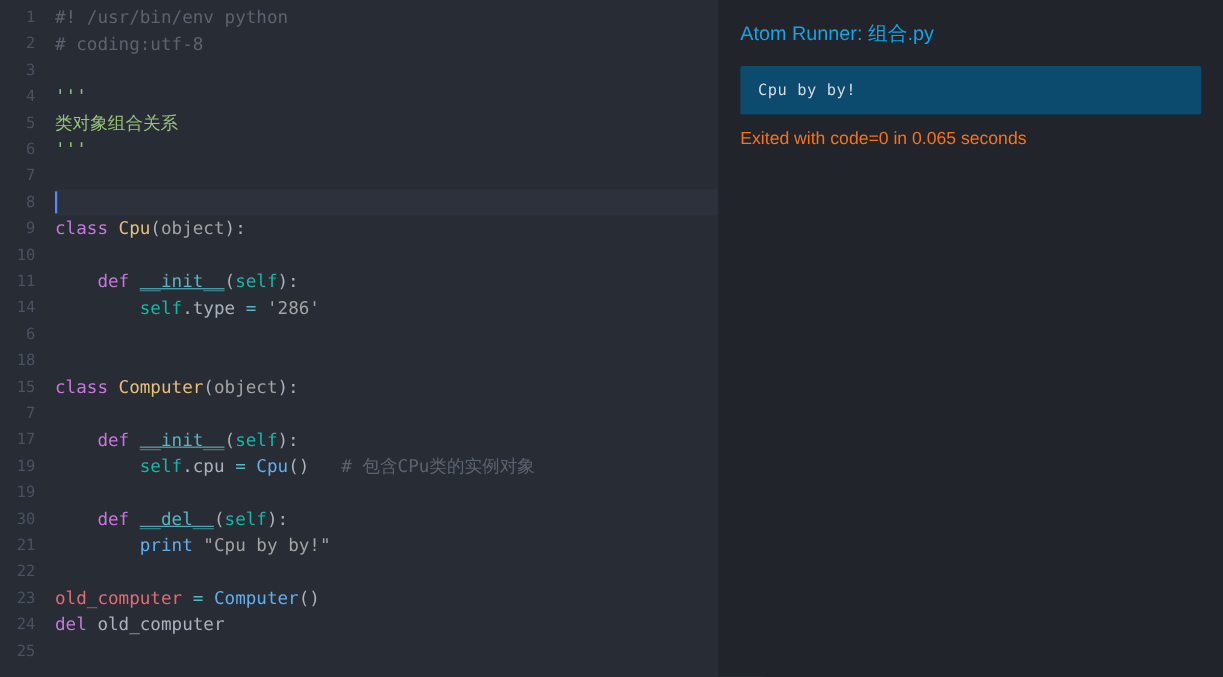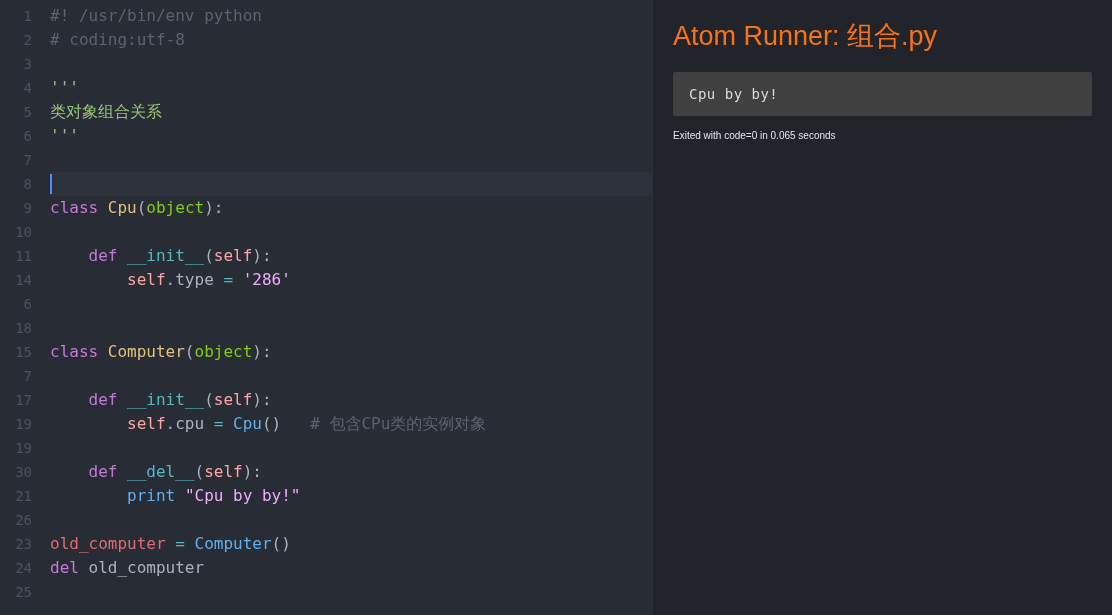--- a/index.html
+++ b/index.html
@@ -43,59 +43,59 @@
     display: inline-block;
     width: 2px; height: 20px;
     background: #528bff;
     vertical-align: middle;
     margin-top: -2px;
   }
   .c-comment   { color: #5c6370; }
   .c-docstr    { color: #98c379; }
   .c-keyword   { color: #c678dd; }
   .c-classname { color: #e5c07b; }
-  .c-builtin   { color: #84cc16; }
+  .c-builtin   { color: #a3a3a3; }
   .c-func      { color: #61afef; }
-  .c-dunder    { color: #56b6c2; }
+  .c-dunder    { color: #56b6c2; text-decoration: underline; }
   .c-paren     { color: #abb2bf; }
-  .c-self      { color: #fca5a5; }
+  .c-self      { color: #14b8a6; }
   .c-op        { color: #56b6c2; }
-  .c-string    { color: #f0abfc; }
+  .c-string    { color: #a3a3a3; }
   .c-ident     { color: #abb2bf; }
   .c-prop      { color: #e06c75; }
 
   .runner-pane {
     flex: 1;
     height: 100%;
     background: #21252b;
     padding: 18px 0 0 0;
     position: relative;
   }
   .runner-inner { padding: 0 20px; }
   .runner-title {
-    color: #f97316;
-    font-size: 27px;
+    color: #0ea5e9;
+    font-size: 18px;
     font-weight: 400;
     font-family: -apple-system, "Segoe UI", "Helvetica Neue", sans-serif;
     margin-bottom: 18px;
   }
   .runner-output {
-    background: #404040;
+    background: #0c4a6e;
     color: #d7dae0;
     font-family: "Menlo","Consolas",monospace;
     font-size: 14px;
     padding: 14px 16px;
     border-radius: 2px;
     margin-bottom: 14px;
     letter-spacing: 0.5px;
   }
   .runner-status {
-    color: #e5e5e5;
+    color: #f97316;
     font-family: -apple-system, "Segoe UI", "Helvetica Neue", sans-serif;
-    font-size: 10px;
+    font-size: 16px;
   }
 </style>
 </head>
 <body>
 
 <div class="app">
 
   <div class="editor-pane">
     <div class="gutter" id="gutter">
         <div>1</div>
@@ -112,21 +112,21 @@
         <div>14</div>
         <div>6</div>
         <div>18</div>
         <div>15</div>
         <div>7</div>
         <div>17</div>
         <div>19</div>
         <div>19</div>
         <div>30</div>
         <div>21</div>
-        <div>26</div>
+        <div>22</div>
         <div>23</div>
         <div>24</div>
         <div>25</div>
       </div>
     <div class="code-area" id="code-area"><span class="code-line"><span class="c-comment">#! /usr/bin/env python</span></span><span class="code-line"><span class="c-comment"># coding:utf-8</span></span><span class="code-line"></span><span class="code-line"><span class="c-docstr">'''</span></span><span class="code-line"><span class="c-docstr">类对象组合关系</span></span><span class="code-line"><span class="c-docstr">'''</span></span><span class="code-line"></span><span class="code-line current"><span class="cursor"></span></span><span class="code-line"><span class="c-keyword">class </span><span class="c-classname">Cpu</span><span class="c-paren">(</span><span class="c-builtin">object</span><span class="c-paren">):</span></span><span class="code-line"></span><span class="code-line"><span>    </span><span class="c-keyword">def </span><span class="c-dunder">__init__</span><span class="c-paren">(</span><span class="c-self">self</span><span class="c-paren">):</span></span><span class="code-line"><span>        </span><span class="c-self">self</span><span class="c-ident">.</span><span class="c-ident">type</span><span class="c-op"> = </span><span class="c-string">'286'</span></span><span class="code-line"></span><span class="code-line"></span><span class="code-line"><span class="c-keyword">class </span><span class="c-classname">Computer</span><span class="c-paren">(</span><span class="c-builtin">object</span><span class="c-paren">):</span></span><span class="code-line"></span><span class="code-line"><span>    </span><span class="c-keyword">def </span><span class="c-dunder">__init__</span><span class="c-paren">(</span><span class="c-self">self</span><span class="c-paren">):</span></span><span class="code-line"><span>        </span><span class="c-self">self</span><span class="c-ident">.</span><span class="c-ident">cpu</span><span class="c-op"> = </span><span class="c-func">Cpu</span><span class="c-paren">()</span><span>   </span><span class="c-comment"># 包含CPu类的实例对象</span></span><span class="code-line"></span><span class="code-line"><span>    </span><span class="c-keyword">def </span><span class="c-dunder">__del__</span><span class="c-paren">(</span><span class="c-self">self</span><span class="c-paren">):</span></span><span class="code-line"><span>        </span><span class="c-func">print</span><span> </span><span class="c-string">"Cpu by by!"</span></span><span class="code-line"></span><span class="code-line"><span class="c-prop">old_computer</span><span class="c-op"> = </span><span class="c-func">Computer</span><span class="c-paren">()</span></span><span class="code-line"><span class="c-keyword">del </span><span class="c-ident">old_computer</span></span><span class="code-line"></span></div>
   </div>
 
   <div class="runner-pane">
     <div class="runner-inner">
       <div class="runner-title">Atom Runner: 组合.py</div>

